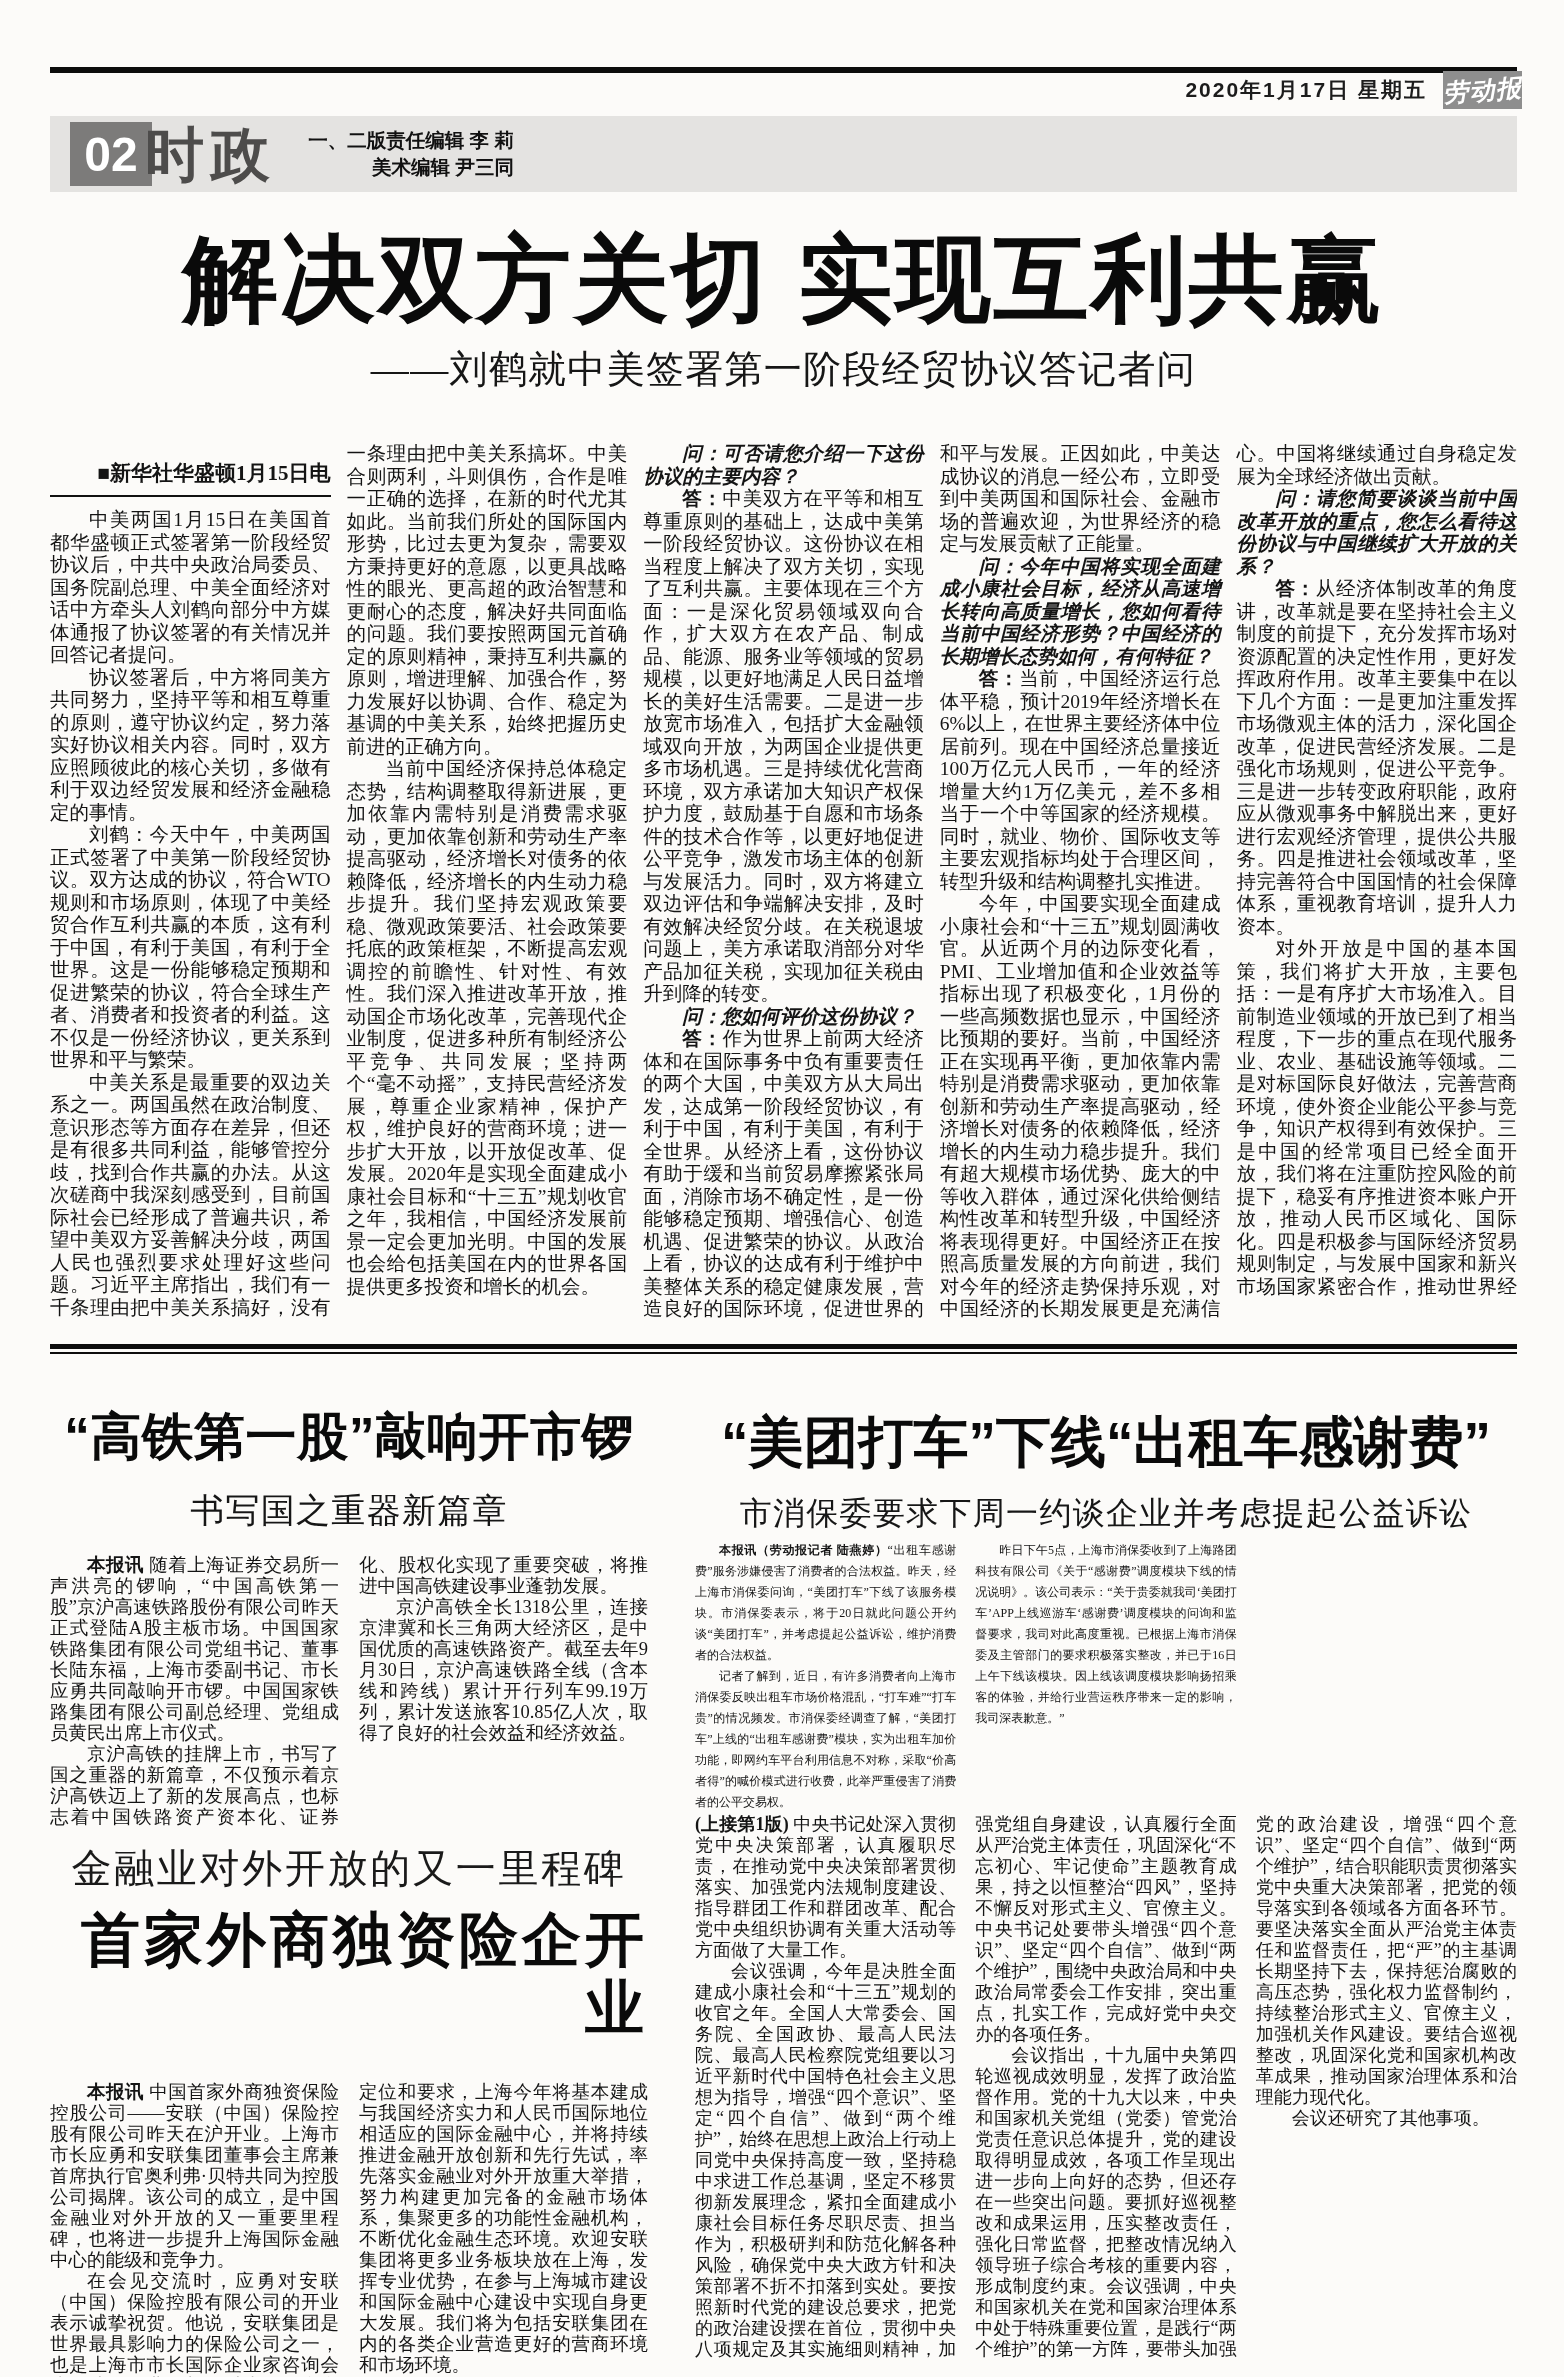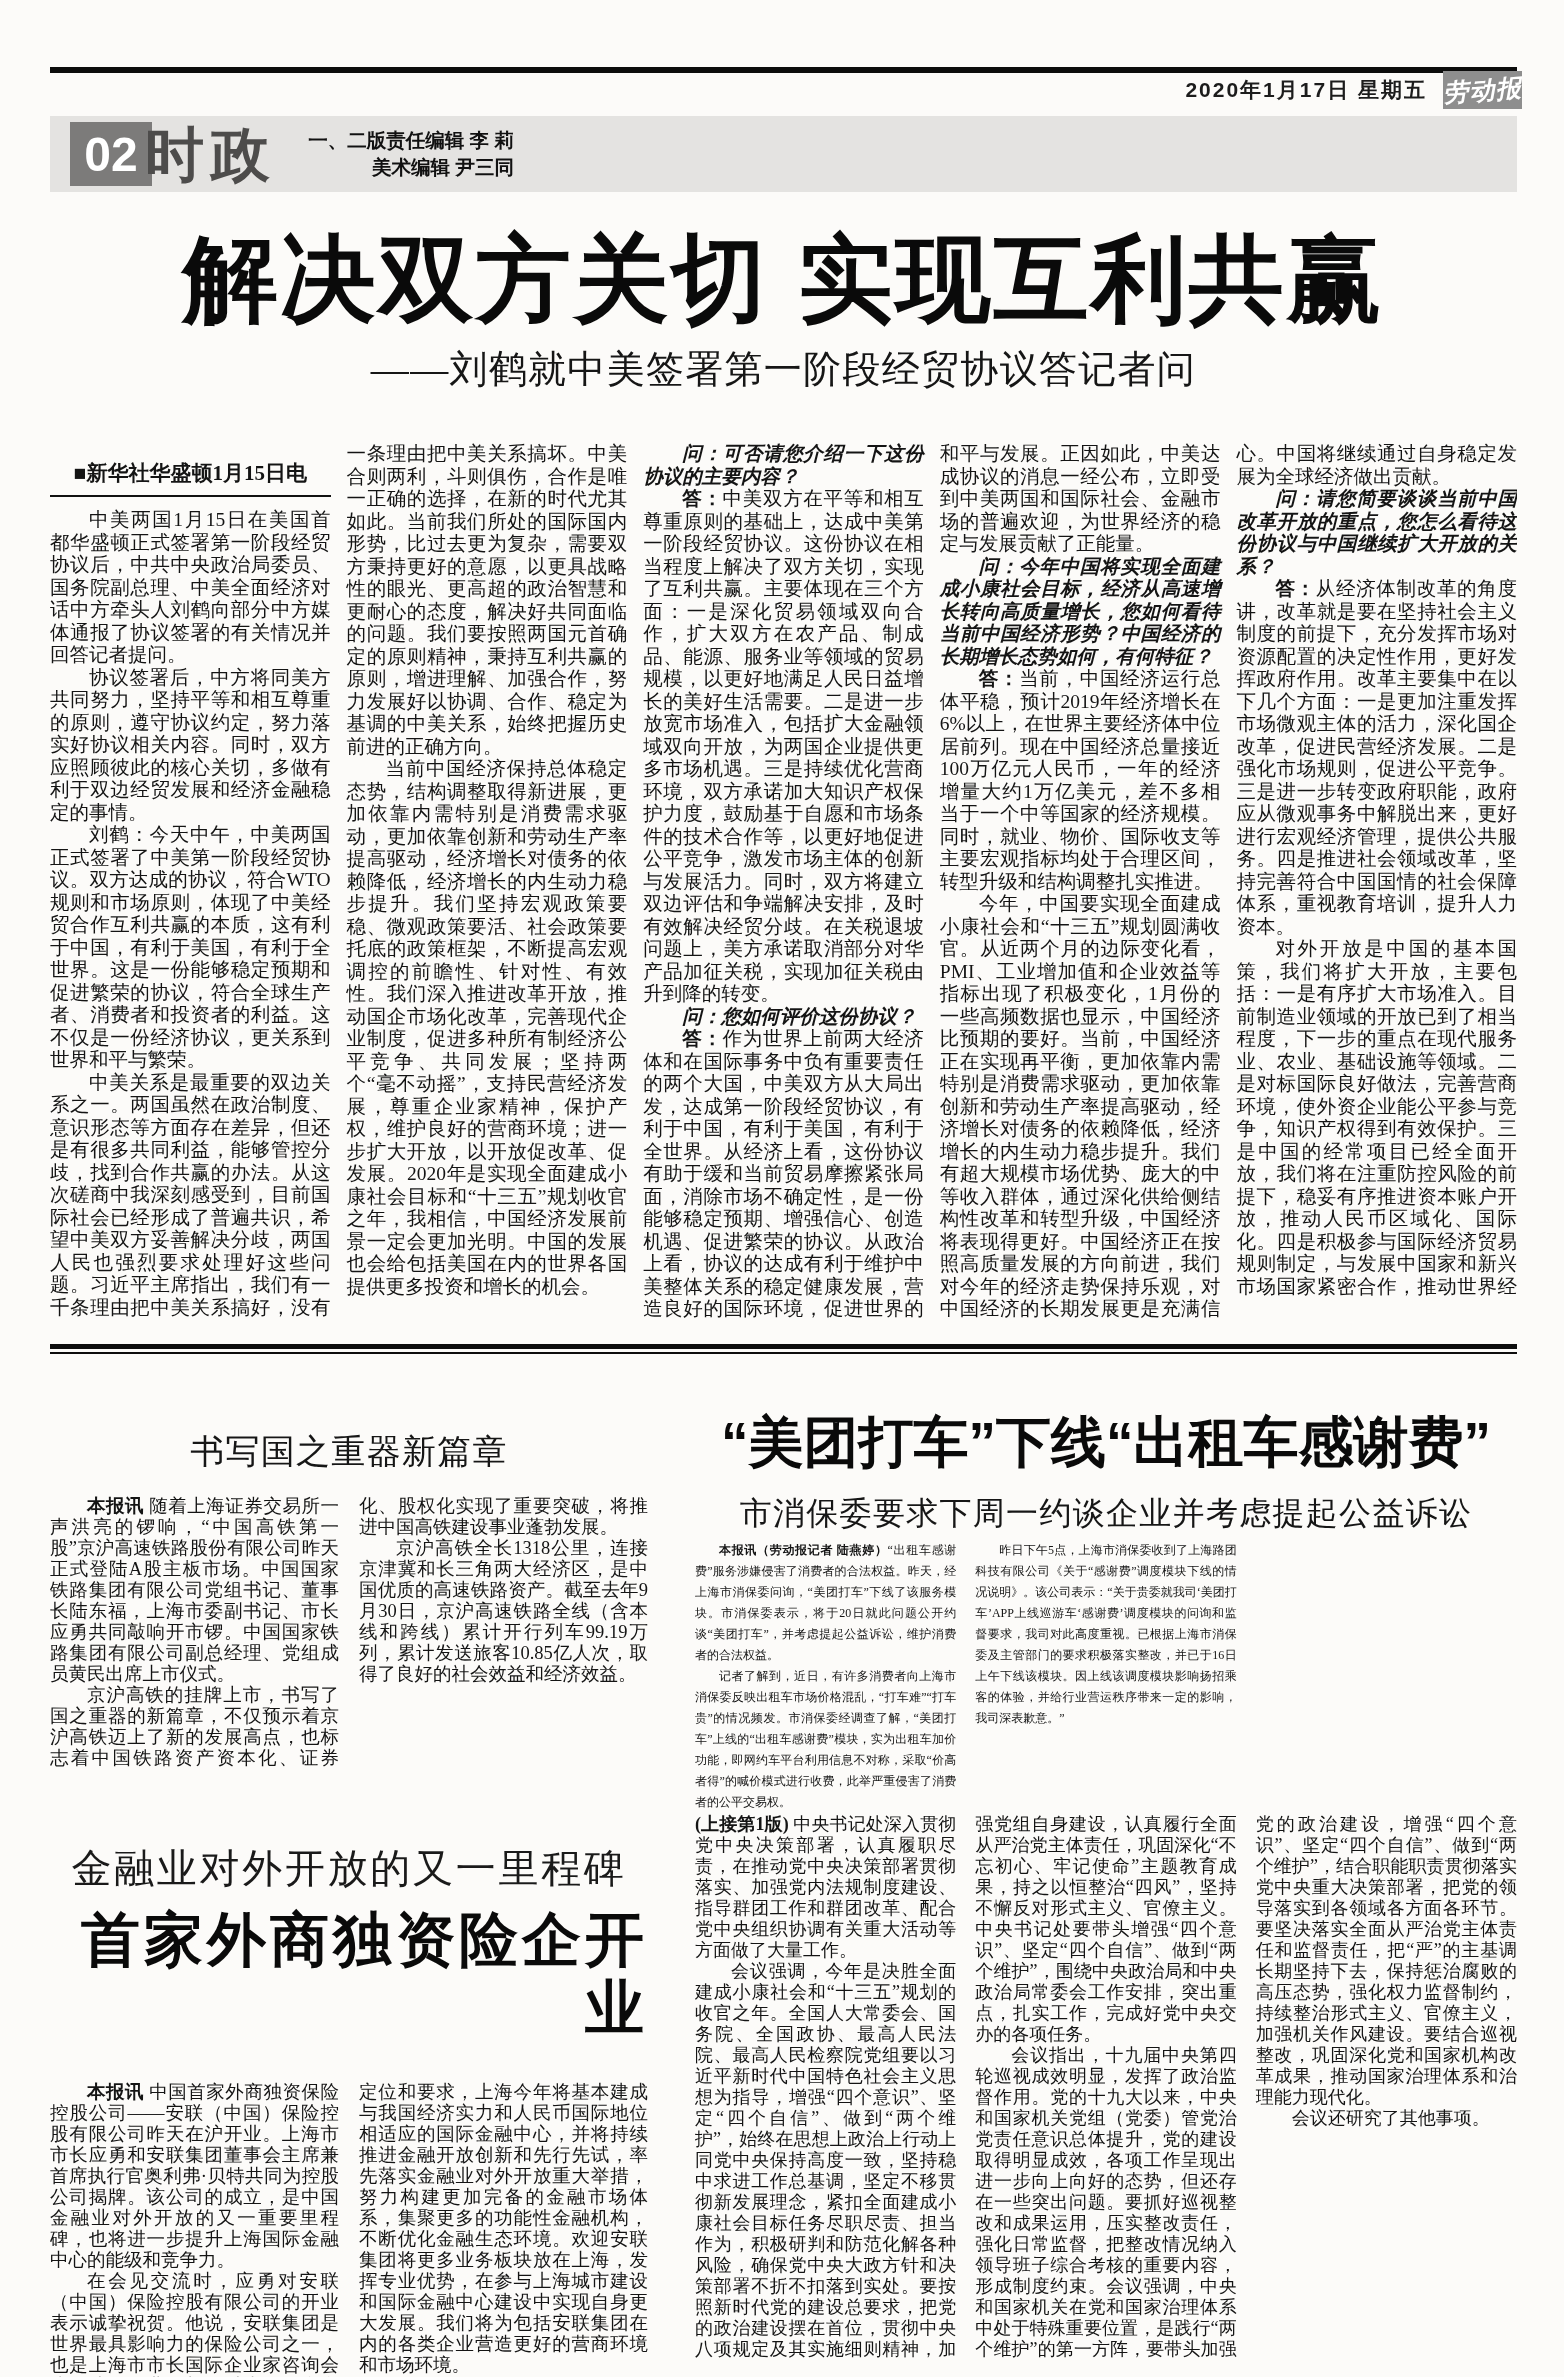--- a/index.html
+++ b/index.html
@@ -26,21 +26,21 @@
   
   .headline{position:absolute;left:50px;top:226px;width:1467px;text-align:center;
             font-family:"Liberation Sans",sans-serif;font-weight:900;font-size:95px;
             line-height:1.12;letter-spacing:2.7px;color:#0a0a0a;}
   .subheadline{position:absolute;left:50px;top:344px;width:1467px;text-align:center;
                font-size:38px;font-weight:500;color:#161616;letter-spacing:1.3px;}
   .main-body{position:absolute;left:50px;top:443px;width:1467px;height:893px;
              column-count:5;column-gap:16px;column-fill:auto;overflow:hidden;
              font-size:19.5px;line-height:22.5px;text-align:justify;}
   .byline{font-weight:bold;font-size:21px;padding:19px 0 10.7px 0;margin-bottom:12px;
-          border-bottom:2.7px solid #111;break-inside:avoid;text-align:center;text-indent:0;}
+          border-bottom:2.7px solid #111;break-inside:avoid;text-align:right;text-indent:0;}
   p.para{margin:0;text-indent:2em;}
   p.noindent{text-indent:0;}
   p.q{font-weight:bold;font-style:italic;}
   .plead{font-weight:bold;}
   
   .divider{position:absolute;left:50px;top:1344px;width:1467px;border-top:5.4px solid #0d0d0d;}
   .divider div{margin-top:3.4px;border-top:2px solid #0d0d0d;height:0;}
   
   .art{position:absolute;}
   .art .khead{ text-align:center;font-size:40px;line-height:44px;color:#1a1a1a;letter-spacing:2.7px;}
@@ -105,20 +105,21 @@
       <p class="para q">问：请您简要谈谈当前中国改革开放的重点，您怎么看待这份协议与中国继续扩大开放的关系？</p>
       <p class="para"><span class="plead">答：</span>从经济体制改革的角度讲，改革就是要在坚持社会主义制度的前提下，充分发挥市场对资源配置的决定性作用，更好发挥政府作用。改革主要集中在以下几个方面：一是更加注重发挥市场微观主体的活力，深化国企改革，促进民营经济发展。二是强化市场规则，促进公平竞争。三是进一步转变政府职能，政府应从微观事务中解脱出来，更好进行宏观经济管理，提供公共服务。四是推进社会领域改革，坚持完善符合中国国情的社会保障体系，重视教育培训，提升人力资本。</p>
       <p class="para">对外开放是中国的基本国策，我们将扩大开放，主要包括：一是有序扩大市场准入。目前制造业领域的开放已到了相当程度，下一步的重点在现代服务业、农业、基础设施等领域。二是对标国际良好做法，完善营商环境，使外资企业能公平参与竞争，知识产权得到有效保护。三是中国的经常项目已经全面开放，我们将在注重防控风险的前提下，稳妥有序推进资本账户开放，推动人民币区域化、国际化。四是积极参与国际经济贸易规则制定，与发展中国家和新兴市场国家紧密合作，推动世界经济秩序向更加公正合理的方向发展。</p>
     </div>
 
   <div class="divider">
       <div></div>
     </div>
 
   <div class="art" id="art-rail">
+    <div class="bighead">“高铁第一股”敲响开市锣</div>
     <div class="deck">书写国之重器新篇章</div>
     <div class="body">
         <p class="para"><span class="plead">本报讯</span> 随着上海证券交易所一声洪亮的锣响，“中国高铁第一股”京沪高速铁路股份有限公司昨天正式登陆A股主板市场。中国国家铁路集团有限公司党组书记、董事长陆东福，上海市委副书记、市长应勇共同敲响开市锣。中国国家铁路集团有限公司副总经理、党组成员黄民出席上市仪式。</p>
         <p class="para">京沪高铁的挂牌上市，书写了国之重器的新篇章，不仅预示着京沪高铁迈上了新的发展高点，也标志着中国铁路资产资本化、证券化、股权化实现了重要突破，将推进中国高铁建设事业蓬勃发展。</p>
         <p class="para">京沪高铁全长1318公里，连接京津冀和长三角两大经济区，是中国优质的高速铁路资产。截至去年9月30日，京沪高速铁路全线（含本线和跨线）累计开行列车99.19万列，累计发送旅客10.85亿人次，取得了良好的社会效益和经济效益。</p>
       </div>
   </div>
 
   <div class="art" id="art-meituan">
     <div class="bighead">“美团打车”下线“出租车感谢费”</div>

